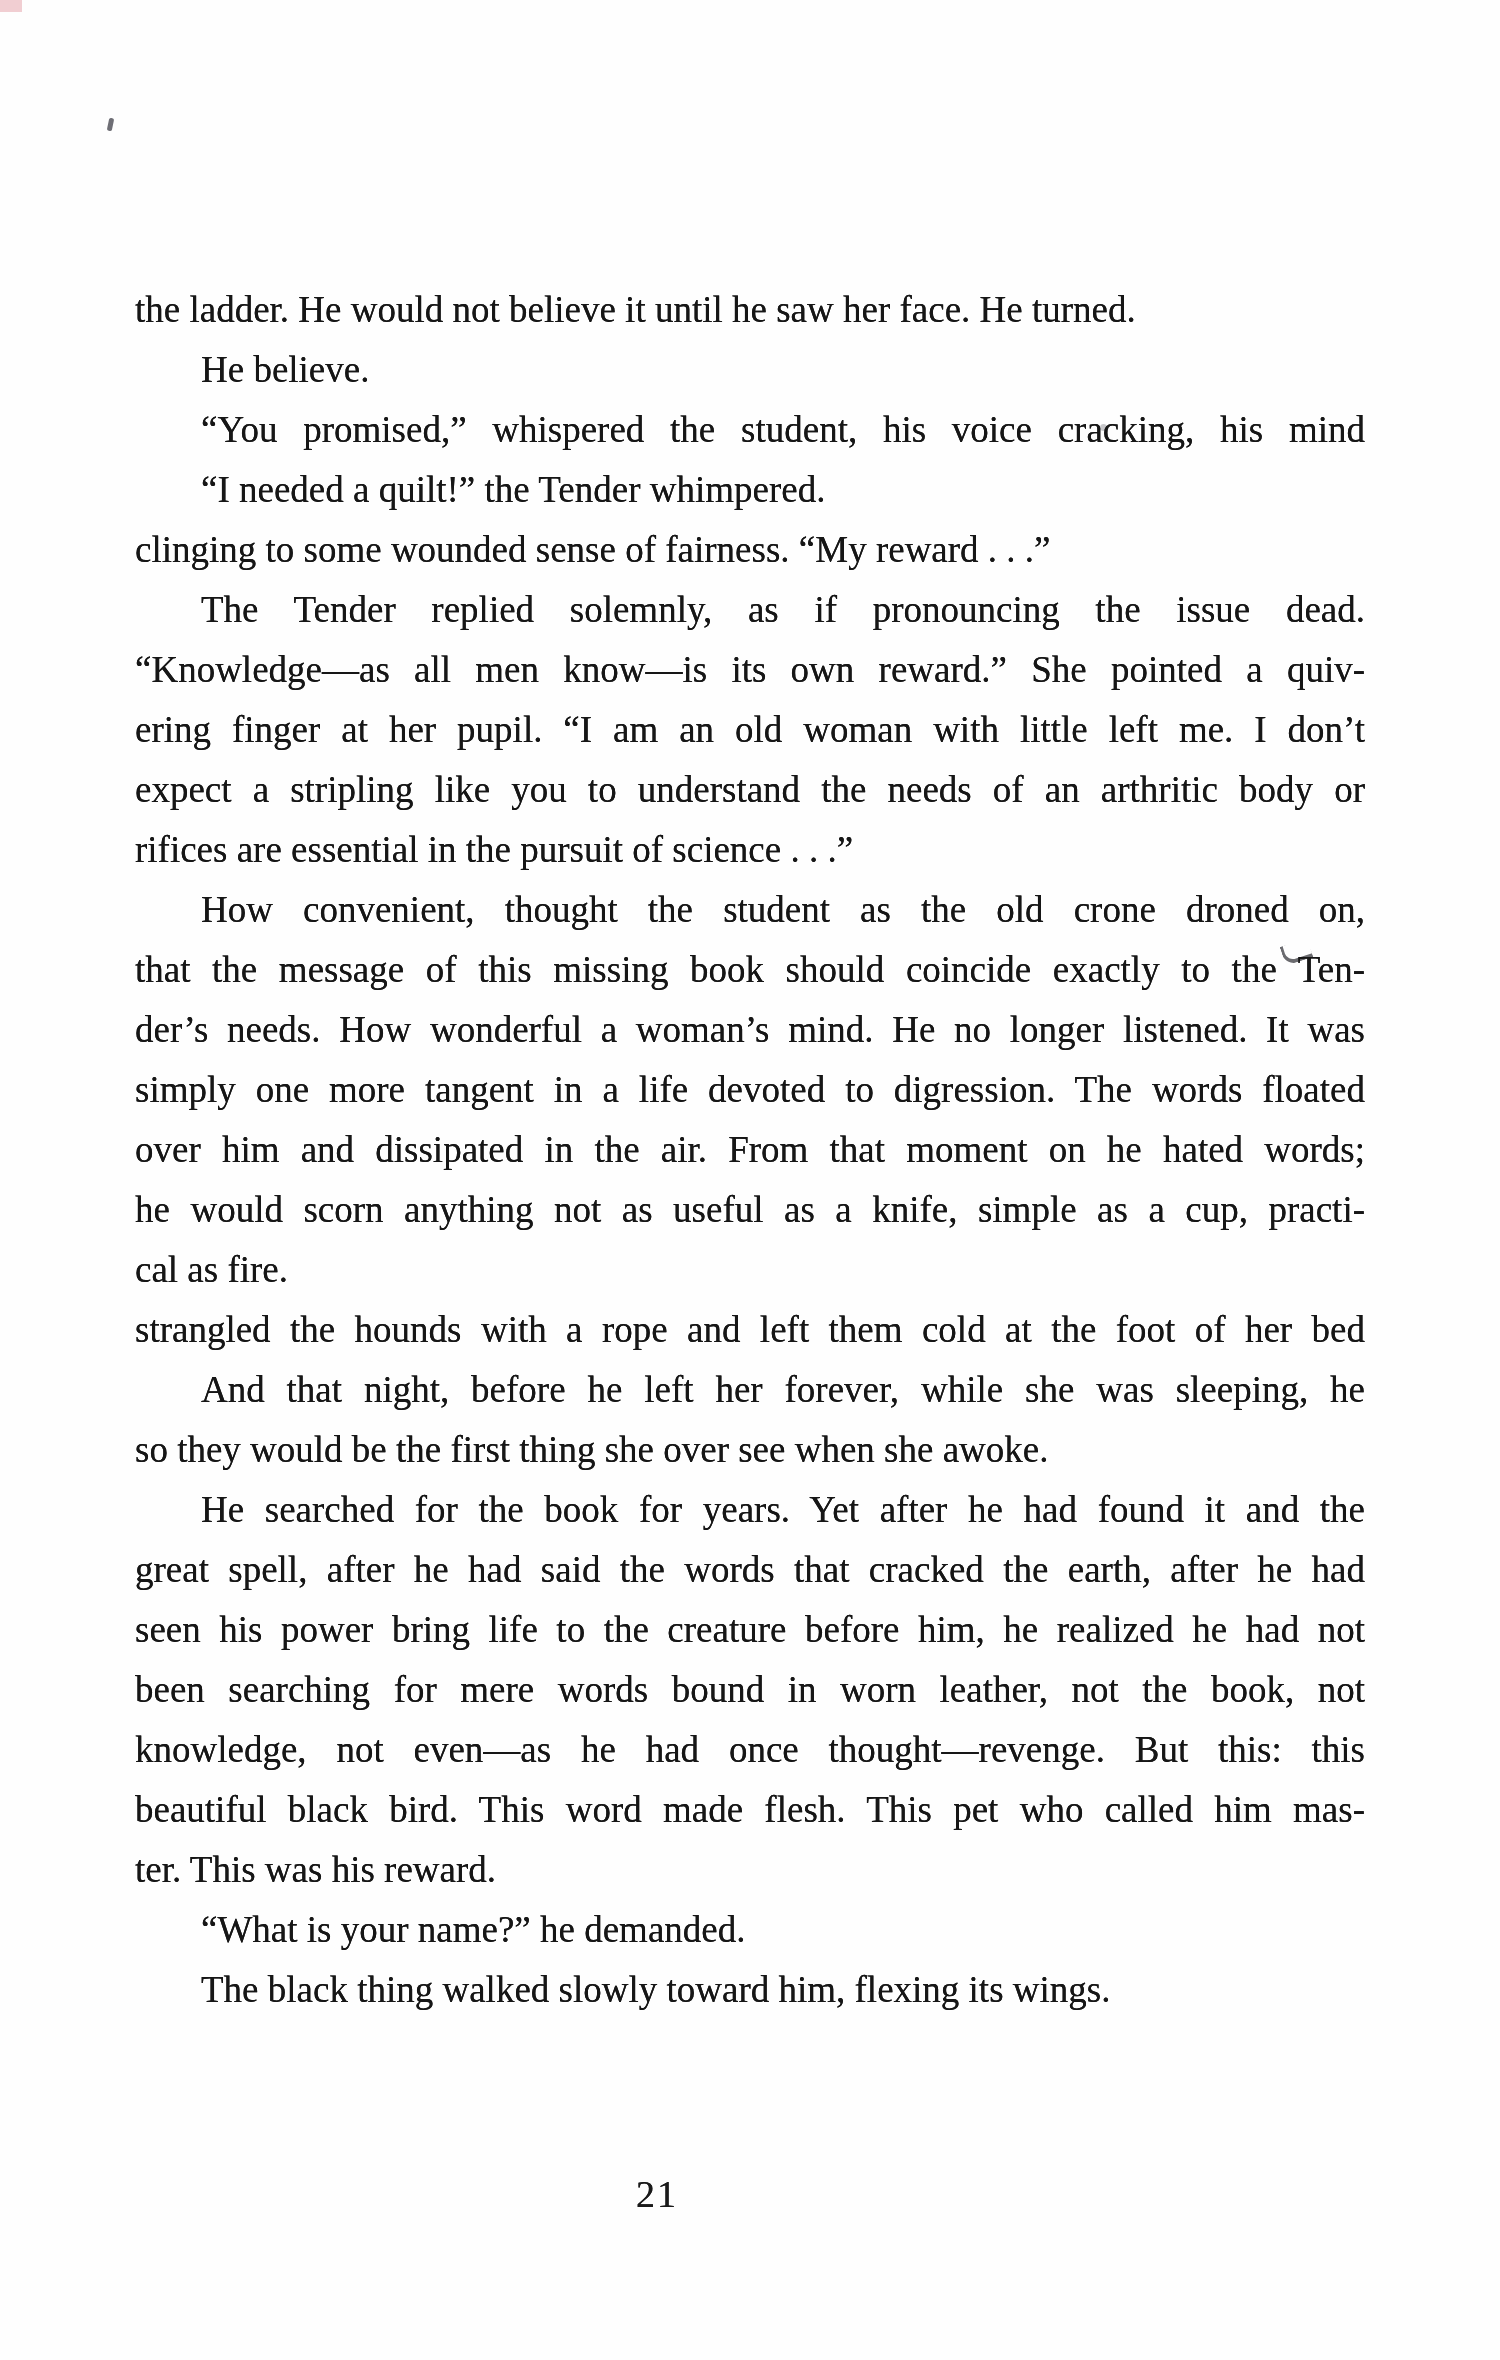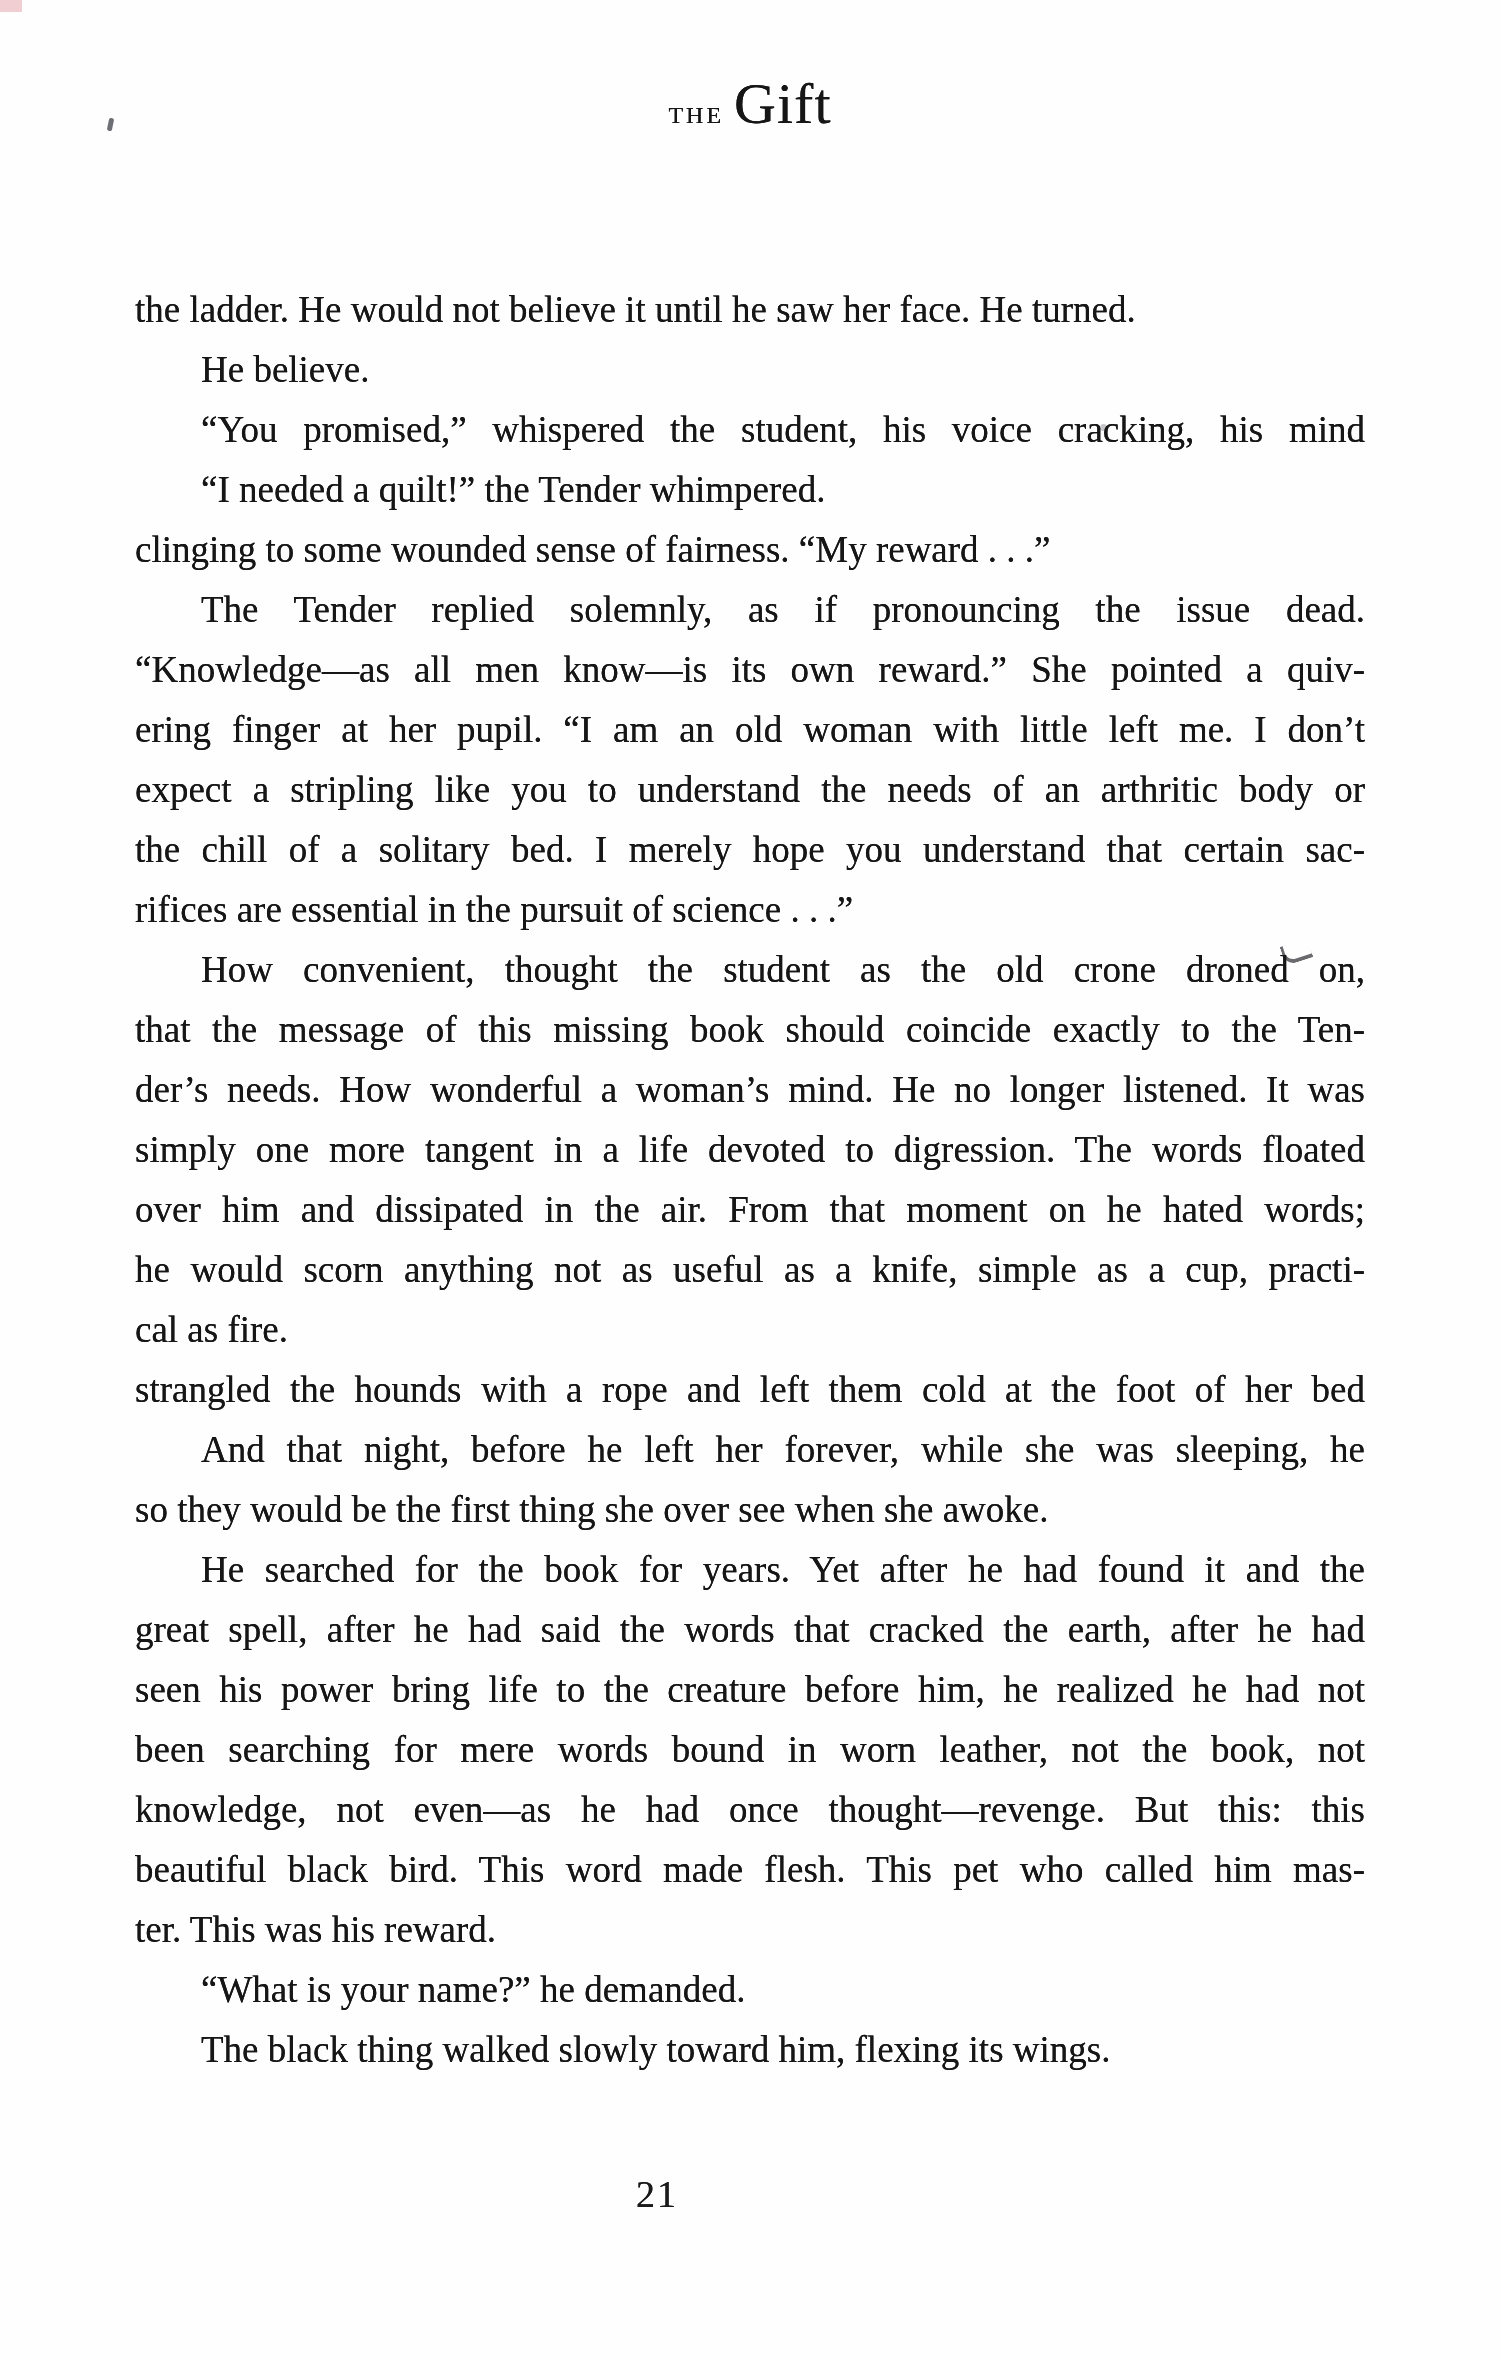--- a/index.html
+++ b/index.html
@@ -112,35 +112,31 @@
 </head>
 <body>
 
 <div class="scan-page">
 
   <div class="artifact corner-tint"></div>
   <div class="artifact speck-title"></div>
   <div class="artifact speck-dot"></div>
   <div class="artifact smudge-sac"></div>
 
-  <div class="page-header">
-    <span class="header-the">The</span><span class="header-title">Gift</span>
-  </div>
 
   <div class="body-text">
     <div class="line last">the ladder. He would not believe it until he saw her face. He turned.</div>
     <div class="line indent last">He believe.</div>
     <div class="line indent">“You promised,” whispered the student, his voice cracking, his mind</div>
     <div class="line indent last">“I needed a quilt!” the Tender whimpered.</div>
     <div class="line last">clinging to some wounded sense of fairness. “My reward . . .”</div>
     <div class="line indent">The Tender replied solemnly, as if pronouncing the issue dead.</div>
     <div class="line">“Knowledge—as all men know—is its own reward.” She pointed a quiv-</div>
     <div class="line">ering finger at her pupil. “I am an old woman with little left me. I don’t</div>
     <div class="line">expect a stripling like you to understand the needs of an arthritic body or</div>
-    <div class="line">the chill of a solitary bed. I merely hope you understand that certain sac-</div>
     <div class="line last">rifices are essential in the pursuit of science . . .”</div>
     <div class="line indent">How convenient, thought the student as the old crone droned on,</div>
     <div class="line">that the message of this missing book should coincide exactly to the Ten-</div>
     <div class="line">der’s needs. How wonderful a woman’s mind. He no longer listened. It was</div>
     <div class="line">simply one more tangent in a life devoted to digression. The words floated</div>
     <div class="line">over him and dissipated in the air. From that moment on he hated words;</div>
     <div class="line">he would scorn anything not as useful as a knife, simple as a cup, practi-</div>
     <div class="line last">cal as fire.</div>
     <div class="line">strangled the hounds with a rope and left them cold at the foot of her bed</div>
     <div class="line indent">And that night, before he left her forever, while she was sleeping, he</div>

